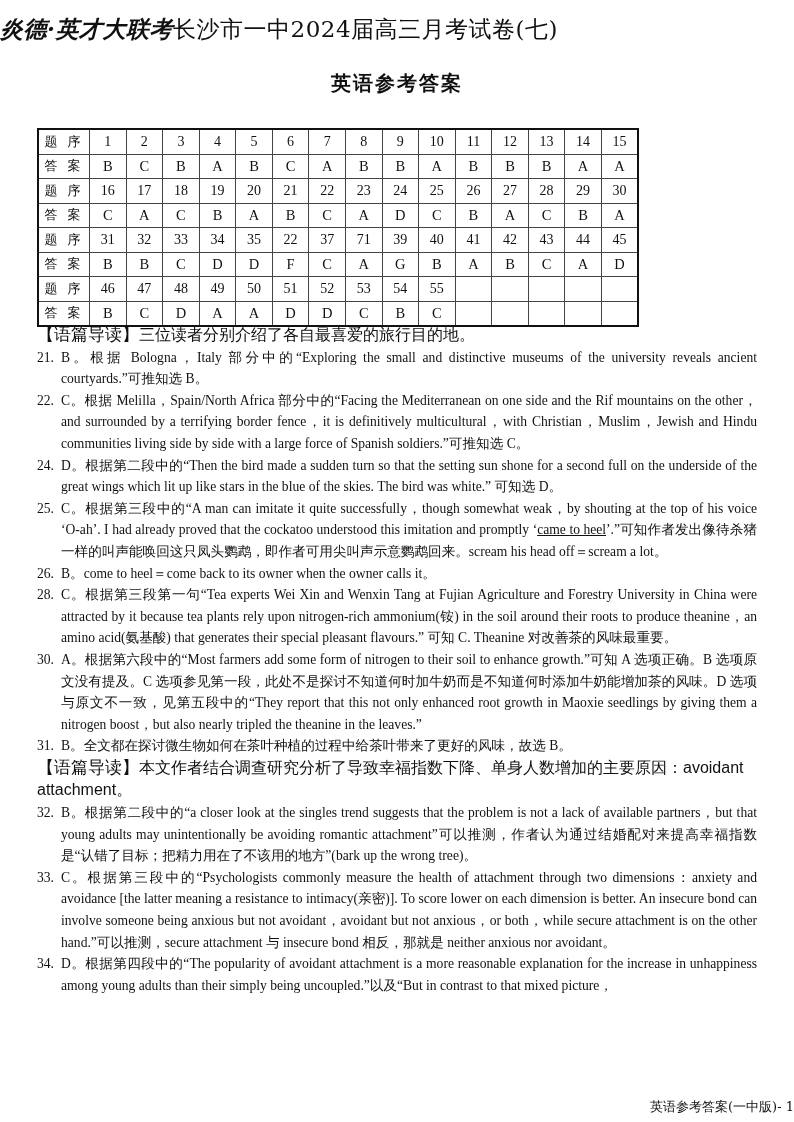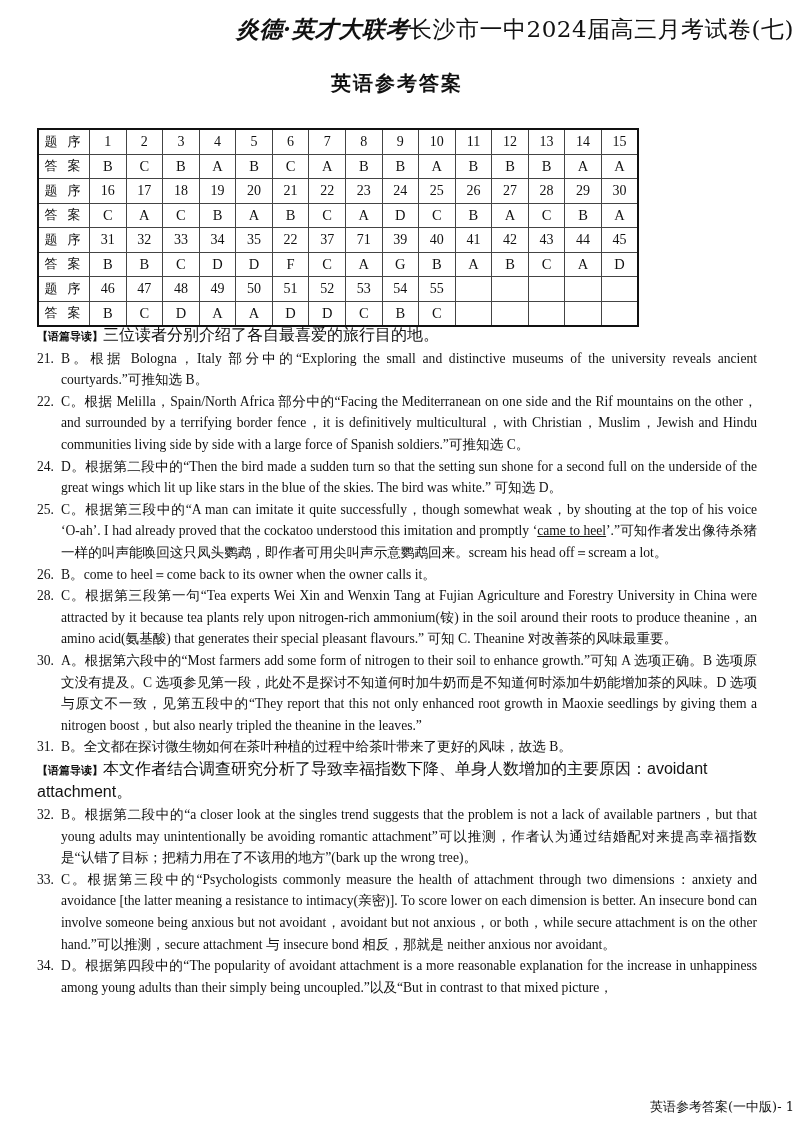--- a/index.html
+++ b/index.html
@@ -1,31 +1,31 @@
 <!DOCTYPE html>
 <html><head>
 <meta charset="utf-8">
 <style>
   html,body{margin:0;padding:0;background:#fff;}
   body{width:794px;height:1122px;position:relative;overflow:hidden;color:#111;
        font-family:"Liberation Serif","DejaVu Serif",serif;}
-  .title{position:absolute;top:14px;left:0;width:794px;text-align:right;
+  .title{position:absolute;top:14px;left:0;width:794px;text-align:left;
          font-size:23px;letter-spacing:0.5px;font-family:"DejaVu Serif",serif;}
   .title .brand{font-weight:bold;font-style:italic;}
   .subtitle{position:absolute;top:70px;left:0;width:794px;text-align:center;
             font-size:20px;font-weight:bold;font-family:"DejaVu Sans",sans-serif;letter-spacing:2px;}
   table.ans{position:absolute;top:128px;left:37px;width:602px;border-collapse:collapse;
             border:2px solid #111;table-layout:fixed;}
   table.ans td{border:1px solid #444;height:23.5px;padding:0;text-align:center;
                font-size:14px;font-family:"Liberation Serif",serif;}
   table.ans td.lab{width:50px;font-family:"DejaVu Serif",serif;font-size:13px;letter-spacing:3px;}
   table.ans td.key{font-size:14.5px;}
   .content{position:absolute;top:324px;left:37px;width:720px;font-size:13.6px;line-height:21.6px;}
   .intro{margin:0;}
-  .intro .tag{font-weight:bold;font-family:"DejaVu Sans",sans-serif;font-size:11px;}
+  .intro .tag{font-weight:normal;font-family:"DejaVu Sans",sans-serif;font-size:17px;}
   .intro .txt{font-family:Liberation Sans, sans-serif;font-size:16px;}
   .item{margin:0;padding-left:24px;text-indent:-24px;text-align:justify;}
   .item .num{display:inline-block;width:24px;text-indent:0;}
   .u{text-decoration:underline;}
   .footer{position:absolute;top:1098px;left:0;width:794px;text-align:right;font-size:13px;
           font-family:"DejaVu Serif",serif;}
 </style>
 </head>
 <body>
 

